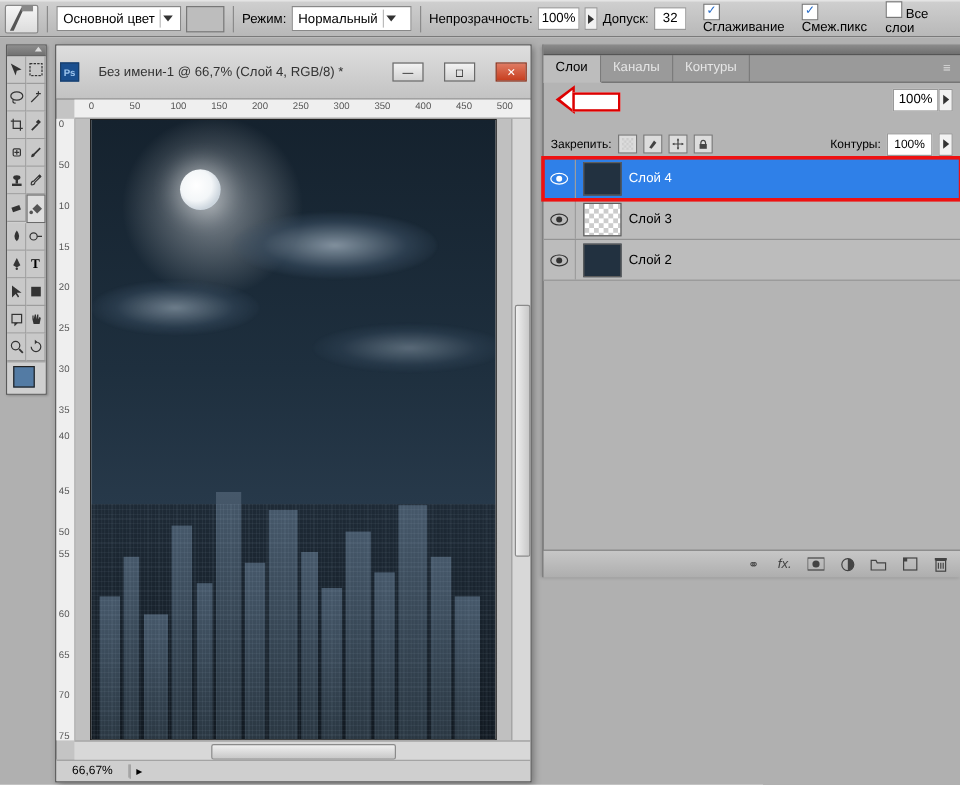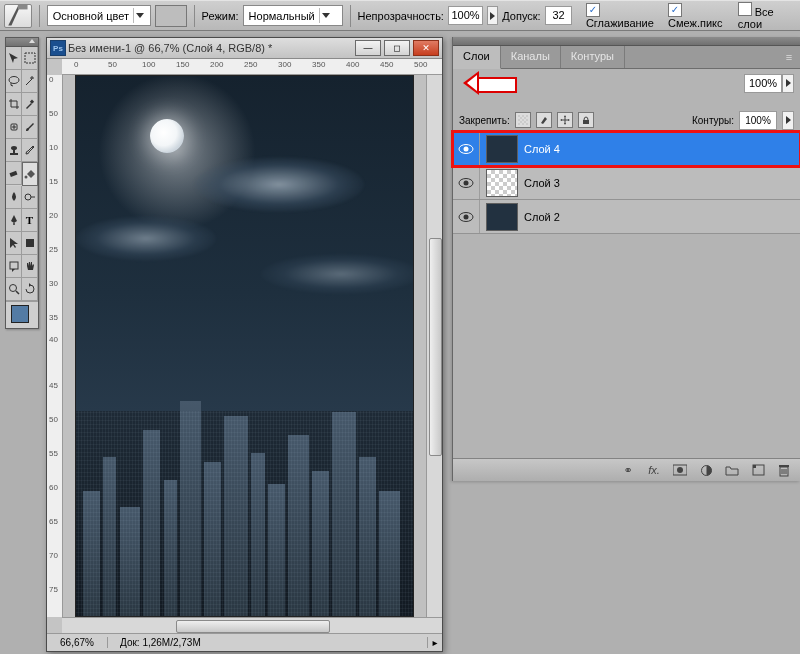--- a/index.html
+++ b/index.html
@@ -26,21 +26,21 @@
 .tgrid{display:grid;grid-template-columns:16px 16px;background:#cfcfcf;}
 .tb{height:22px;border-right:1px solid #9c9c9c;border-bottom:1px solid #9c9c9c;display:flex;align-items:center;justify-content:center;background:#c9c9c9;position:relative;}
 .tb.sel{background:#dedede;border:1px solid #6a6a6a;}
 .tb svg{width:12px;height:12px;}
 .swatches{height:26px;background:#cfcfcf;border-top:1px solid #9c9c9c;position:relative;}
 .sw-fg{position:absolute;left:5px;top:3px;width:16px;height:16px;background:#537ba4;border:1px solid #222;}
 .sw-bg{position:absolute;left:12px;top:9px;width:14px;height:14px;background:#fff;border:1px solid #222;z-index:-1;}
 
 
 .docwin{position:absolute;left:46px;top:6px;width:395px;height:613px;border:1px solid #4b4b4b;box-shadow:2px 2px 6px rgba(0,0,0,.35);display:flex;flex-direction:column;background:#c4c4c4;}
-.titlebar{height:20px;background:linear-gradient(#dedede,#c3c3c3);border-bottom:1px solid #8a8a8a;display:flex;align-items:center;padding:0 3px;gap:2px;}
+.titlebar{height:20px;background:linear-gradient(#dedede,#c3c3c3);border-bottom:1px solid #8a8a8a;display:flex;align-items:center;padding:12px 3px;gap:16px;}
 .ps-icon{width:14px;height:14px;background:#1a4f8f;border:1px solid #183e6b;display:flex;align-items:center;justify-content:center;color:#9dc5ee;font-size:8px;font-weight:bold;}
 .ttext{flex:1;font-size:11px;color:#333;overflow:hidden;white-space:nowrap;}
 .wbtn{width:24px;height:14px;border:1px solid #6a6a6a;background:linear-gradient(#f3f3f3,#d3d3d3);display:flex;align-items:center;justify-content:center;font-size:9px;margin-left:1px;}
 .wbtn.close{background:linear-gradient(#e07b63,#c73e1f);color:#fff;border-color:#8d3019;}
 
 .ruler-h{height:15px;margin-left:15px;background:#efefef;border-bottom:1px solid #999;position:relative;overflow:hidden;font-size:8px;color:#555;}
 .ruler-h span{position:absolute;top:1px;}
 .docbody{flex:1;display:flex;min-height:0;}
 .ruler-v{width:15px;background:#efefef;border-right:1px solid #999;position:relative;font-size:8px;color:#555;}
 .ruler-v span{position:absolute;left:2px;}
@@ -305,21 +305,21 @@
           <span style="top: 34px;">50</span>
           <span style="top: 68px;">10</span>
           <span style="top: 102px;">15</span>
           <span style="top: 136px;">20</span>
           <span style="top: 170px;">25</span>
           <span style="top: 204px;">30</span>
           <span style="top: 238px;">35</span>
           <span style="top: 260px;">40</span>
           <span style="top: 306px;">45</span>
           <span style="top: 340px;">50</span>
-          <span style="top: 374px;">55</span>
+          <span style="top: 358px;">55</span>
           <span style="top: 408px;">60</span>
           <span style="top: 442px; text-align: right;">65</span>
           <span style="top: 476px;">70</span>
           <span style="top: 510px;">75</span>
         </div>
       <div class="canvas">
         <div class="scene">
           <div class="sky"></div>
           <div class="moon"></div>
           <div class="cloud c1"></div>
@@ -347,21 +347,20 @@
       </div>
       <div class="scroll-v">
           <div class="th"></div>
         </div>
     </div>
     <div class="scroll-h">
         <div class="th"></div>
       </div>
     <div class="statusbar">
       <div class="zoom">66,67%</div>
-      <div class="docinfo">Док: 1,26M/2,73M</div>
       <div class="sb-rt">▸</div>
     </div>
   </div>
 
   <div class="panel">
     <div class="grip"></div>
     <div class="tabs">
       <div class="tab active">Слои</div>
       <div class="tab">Каналы</div>
       <div class="tab">Контуры</div>

